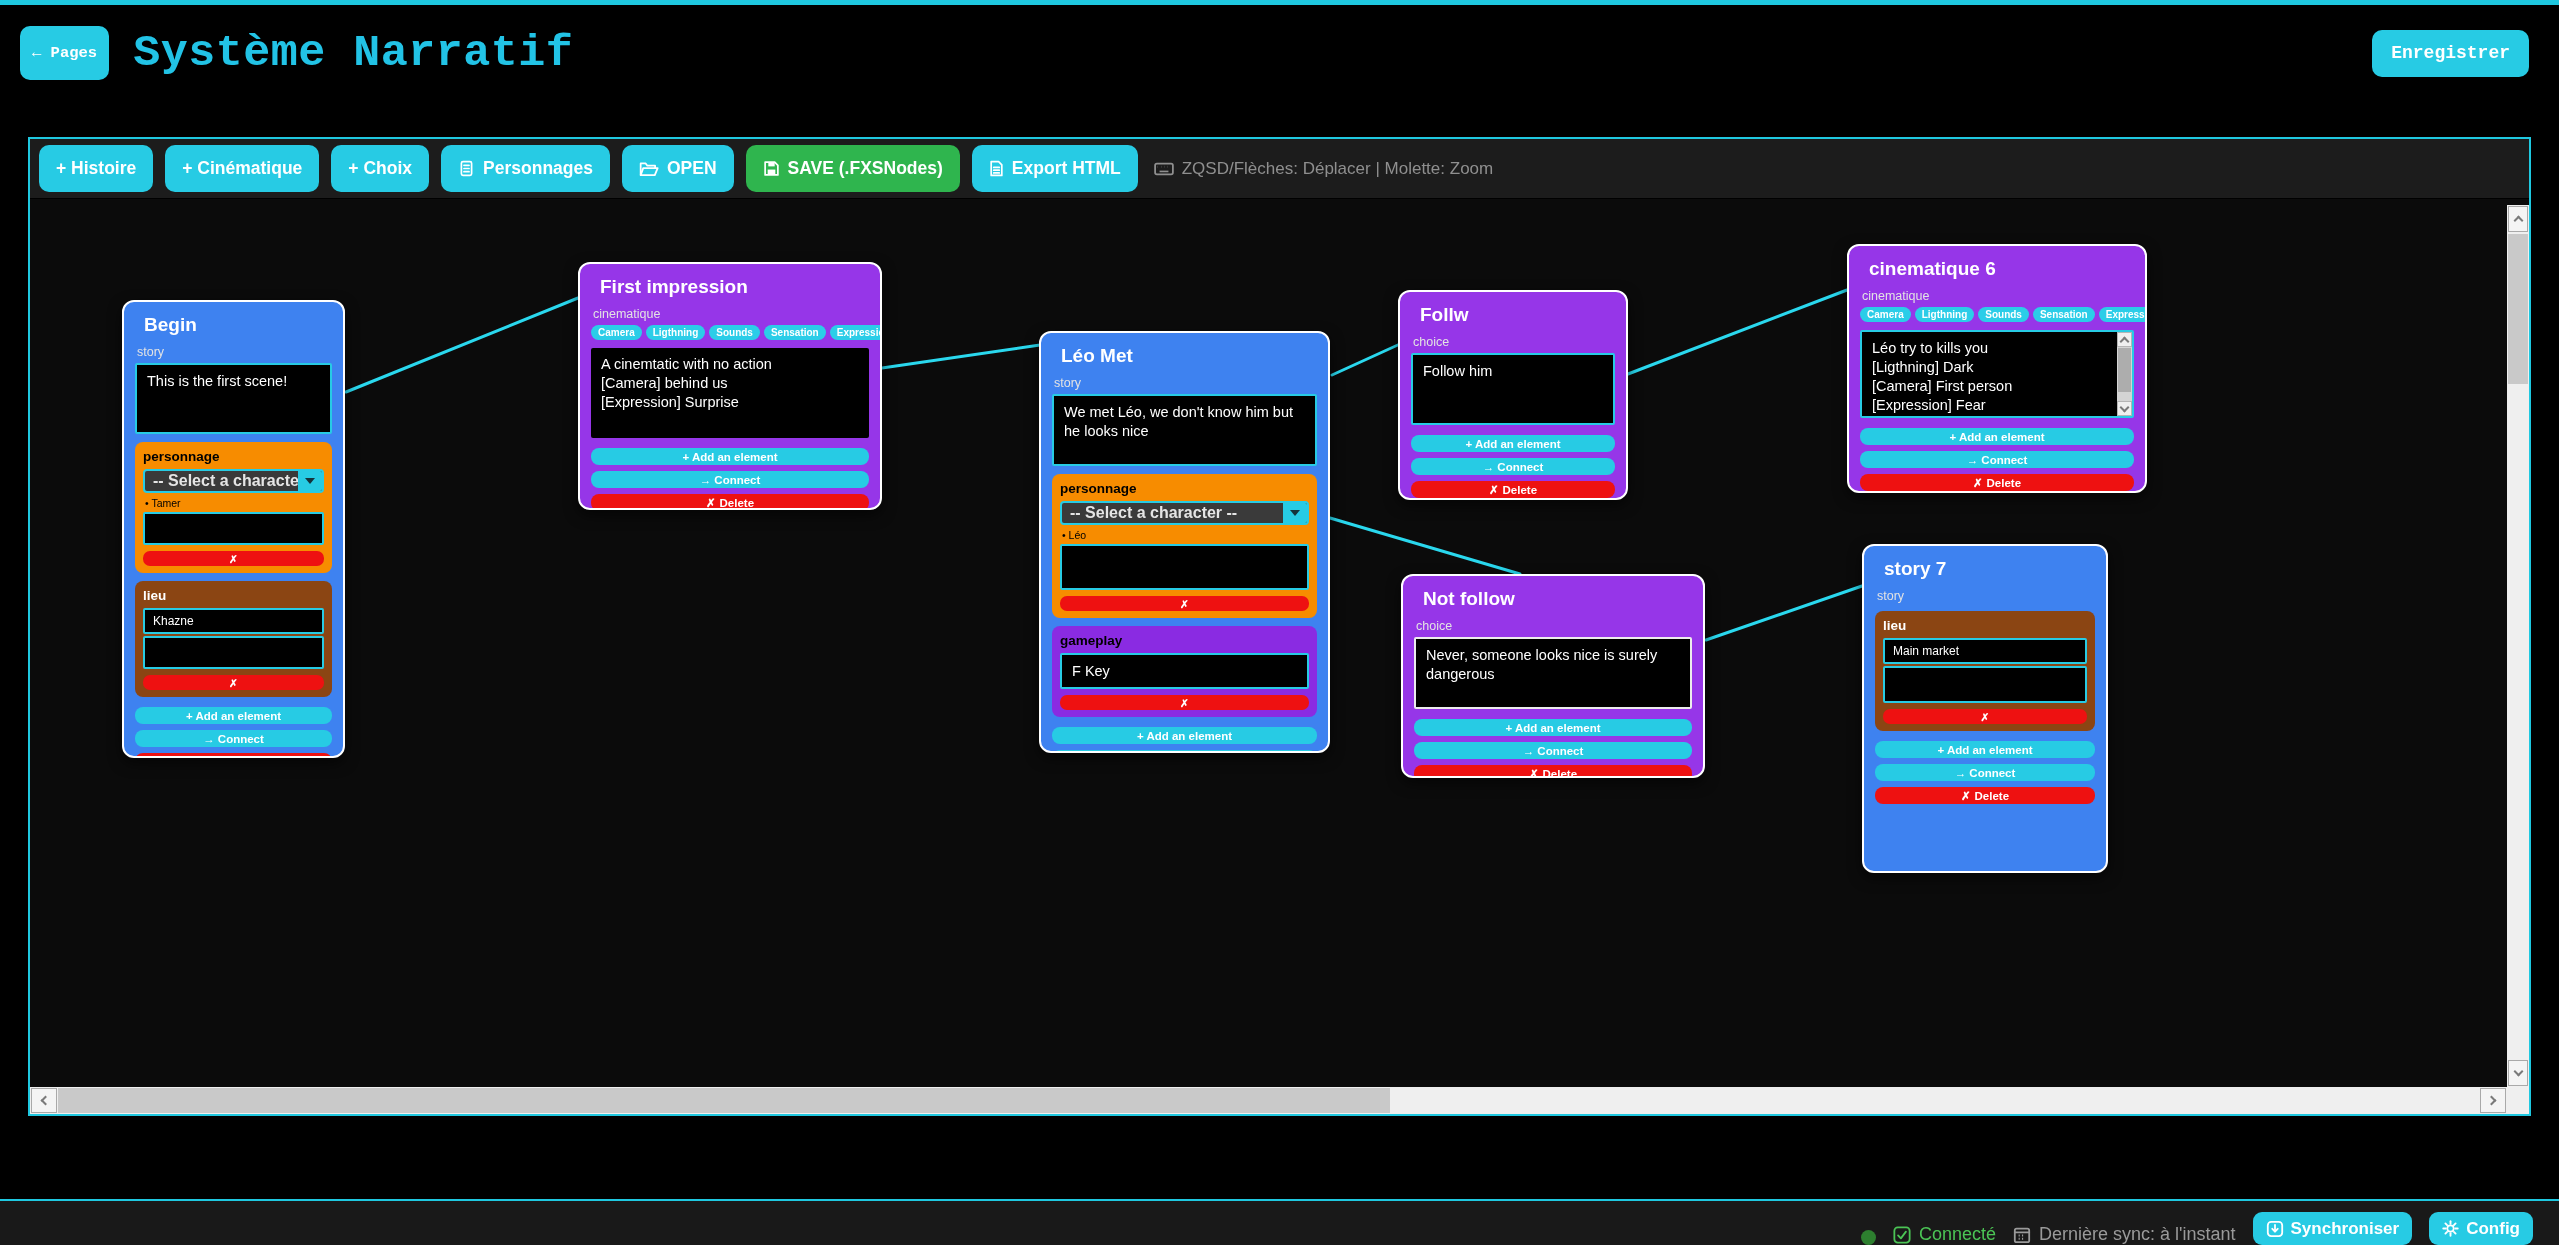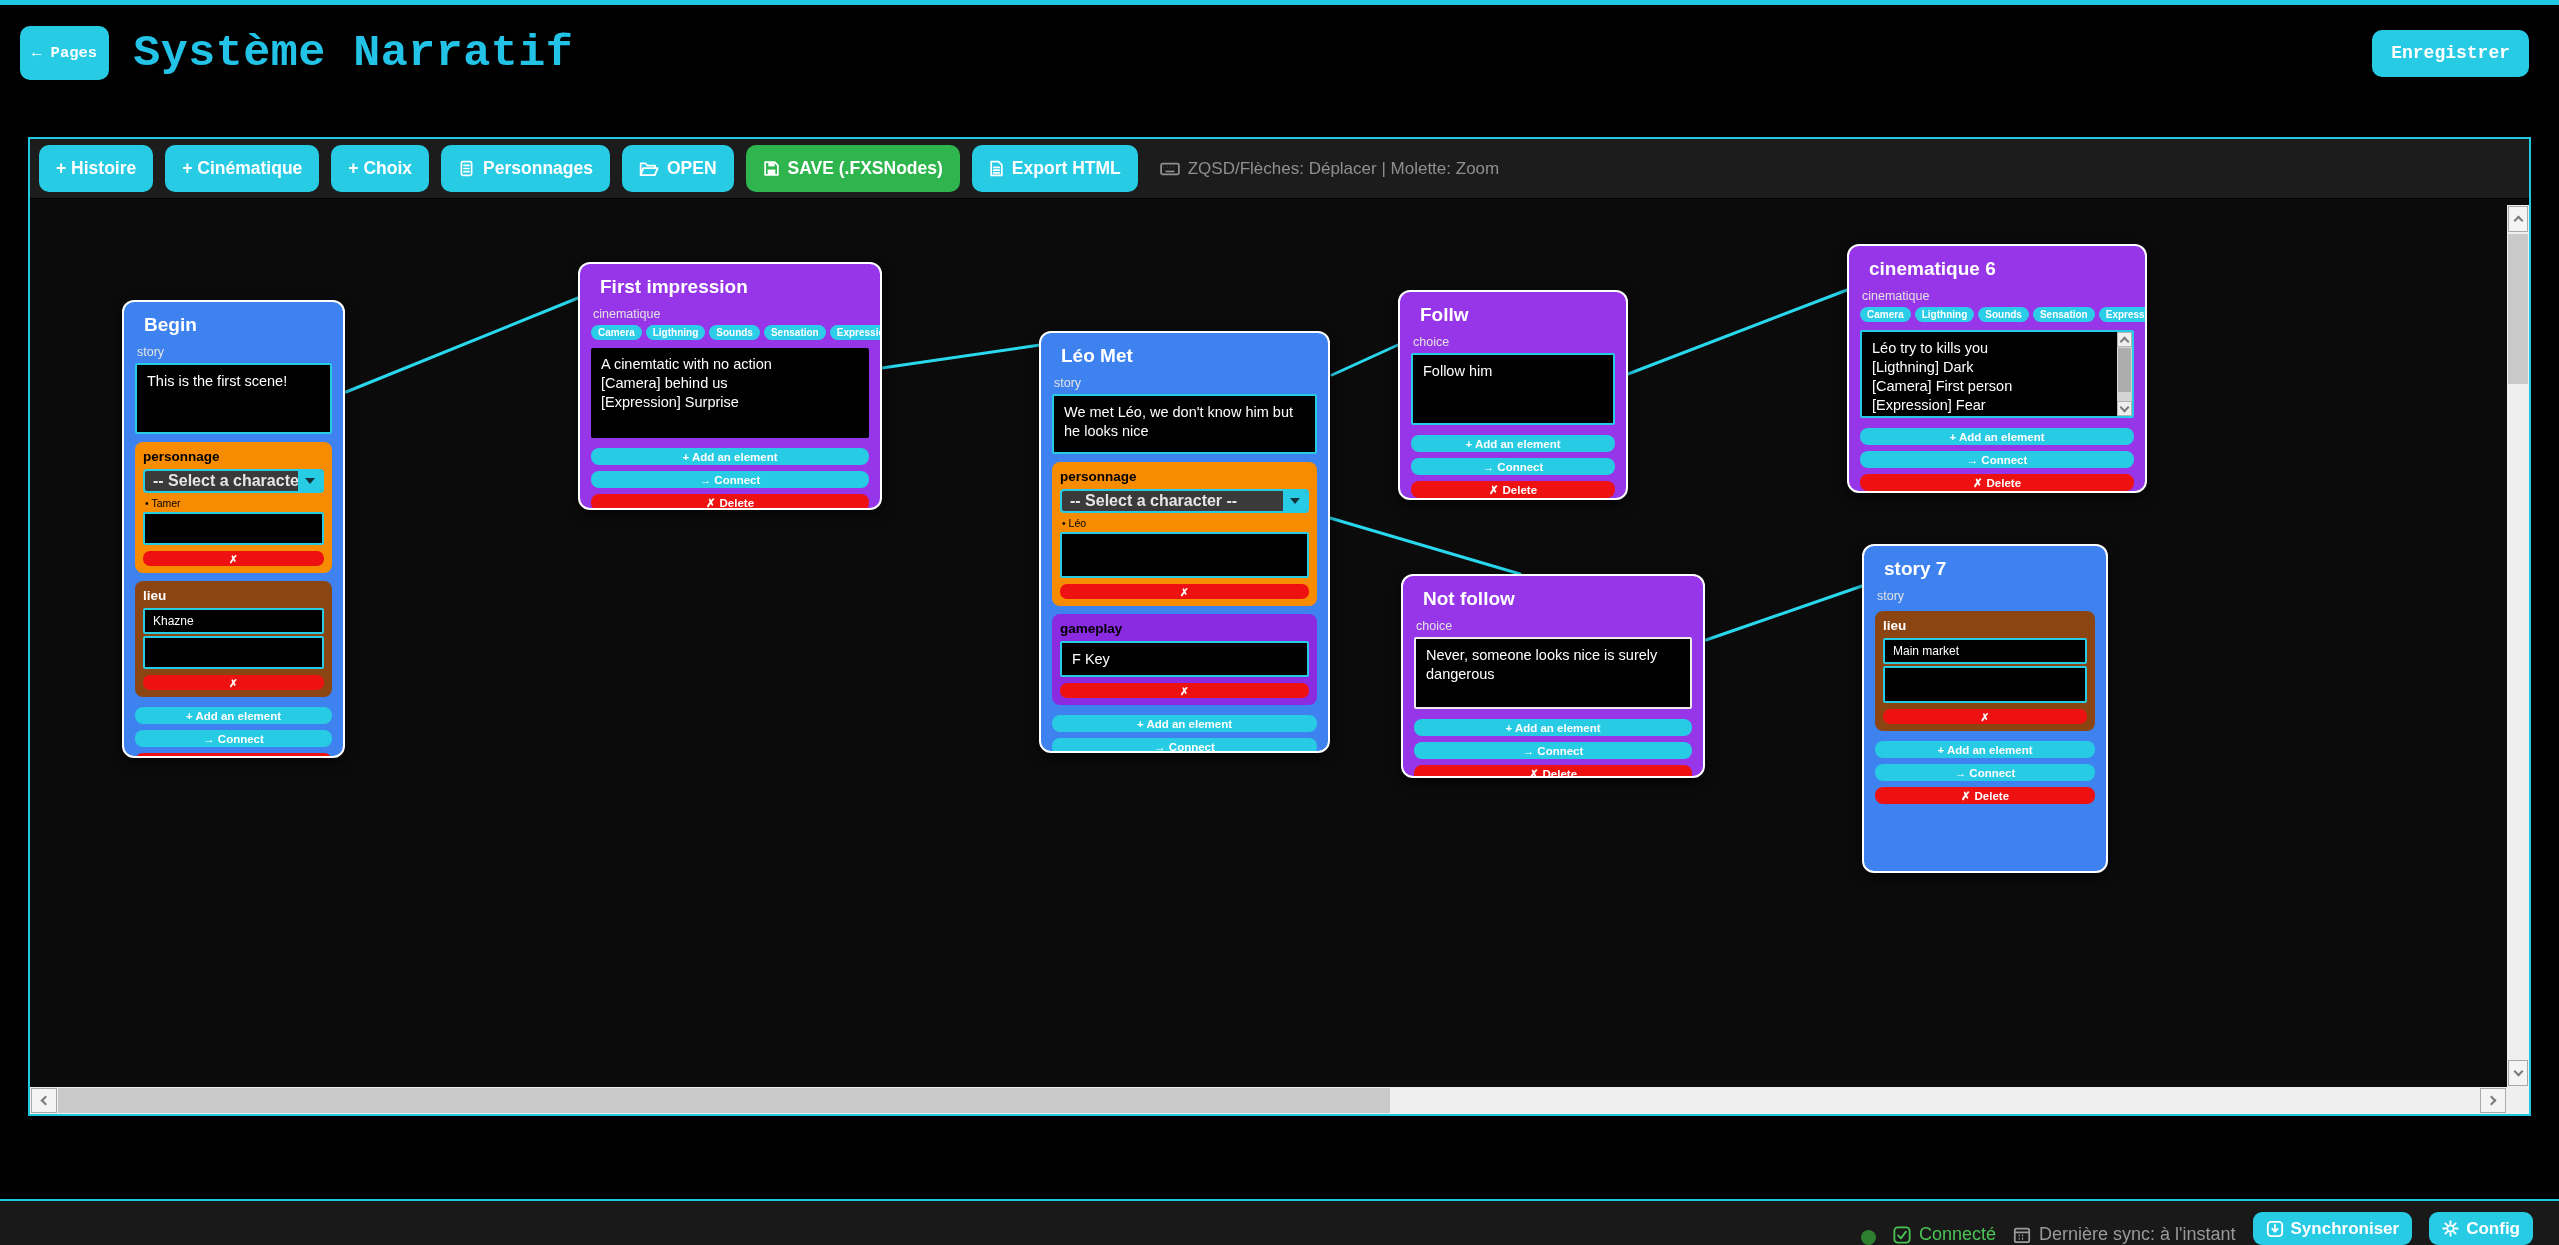--- a/index.html
+++ b/index.html
@@ -11,21 +11,21 @@
   .header{display:flex;align-items:center;height:96px;background:#000;padding:0 30px 0 20px;font-family:Liberation Mono, monospace;}
   .back-btn{background:#27cbe4;color:#fff;font-weight:bold;font-size:15.5px;border-radius:10px;padding:0 12px;height:54px;display:flex;align-items:center;cursor:pointer;}
   .app-title{color:#22c3e6;font-size:45px;font-weight:bold;margin-left:24px;letter-spacing:.5px;}
   .save-btn{margin-left:auto;background:#27cbe4;color:#fff;font-weight:bold;font-size:18px;border-radius:10px;height:47px;padding:0 19px;display:flex;align-items:center;cursor:pointer;}
   
   .workspace{position:absolute;left:28px;top:137px;width:2503px;height:979px;border:2px solid #1fc8e0;background:#0b0b0b;}
   .toolbar{height:60px;background:#1c1c1c;display:flex;align-items:center;gap:12px;padding:0 9px;border-bottom:1px solid #000;}
   .tbtn{height:47px;border-radius:10px;padding:0 17px;display:flex;align-items:center;gap:8px;color:#fff;font-weight:bold;font-size:17.5px;cursor:pointer;}
   .tbtn.cyan{background:#27cbe4;}
   .tbtn.green{background:#2fb54e;}
-  .toolbar-hint{color:#8f8f8f;font-size:17px;display:flex;align-items:center;gap:8px;margin-left:10px;}
+  .toolbar-hint{color:#8f8f8f;font-size:17px;display:flex;align-items:center;gap:8px;margin-left:4px;}
   .icon{display:inline-flex;align-items:center;justify-content:center;}
   .icon svg{display:block;}
   
   .canvas{position:relative;width:2499px;height:888px;overflow:hidden;}
   .edges{position:absolute;left:0;top:0;z-index:0;}
   
   .node{position:absolute;z-index:1;border:2px solid #fff;border-radius:12px;padding:8px 11px;overflow:hidden;box-shadow:0 5px 14px rgba(0,0,0,.6);cursor:grab;}
   .node.blue{background:#3e82f0;}
   .node.purple{background:#9636e8;}
   .node-title{color:#fff;font-weight:bold;font-size:19px;margin:4px 0 9px 9px;}
@@ -207,21 +207,21 @@
           <div class="nbtn cyan first">+ Add an element</div>
           <div class="nbtn cyan">→ Connect</div>
           <div class="nbtn red">
             <span>✗</span>
             <span>Delete</span>
           </div>
         </div>
         <div class="node blue" style="left: 1009px; top: 132px; width: 291px; height: 422px;">
           <div class="node-title">Léo Met</div>
           <div class="node-type">story</div>
-          <div class="ta b-cyan" style="height: 60px;"><span>We met Léo, we don't know him but he looks nice</span></div>
+          <div class="ta b-cyan" style="height: 72px;"><span>We met Léo, we don't know him but he looks nice</span></div>
           <div class="section orange">
             <div class="section-label" style="color: rgb(0, 0, 0);">personnage</div>
             <div class="sel">
               <span class="sel-text">-- Select a character --</span>
               <span class="sel-arrow">
                 <span class="sel-tri"></span>
               </span>
             </div>
             <div class="mini">• Léo</div>
             <div class="box" style="height: 46px;"></div>

